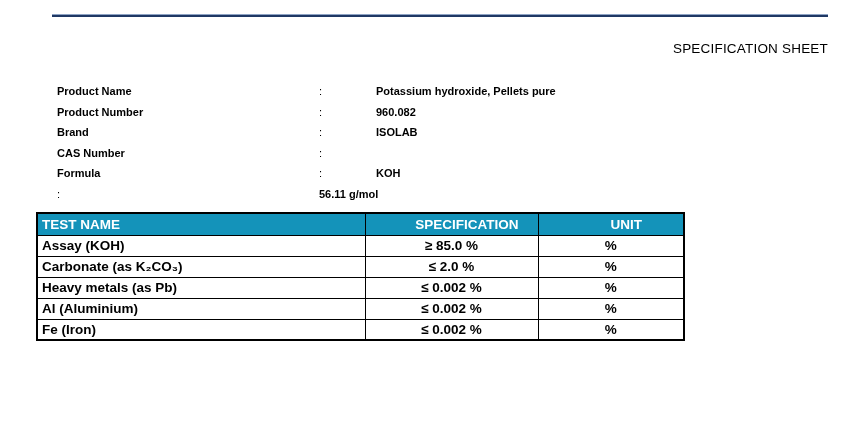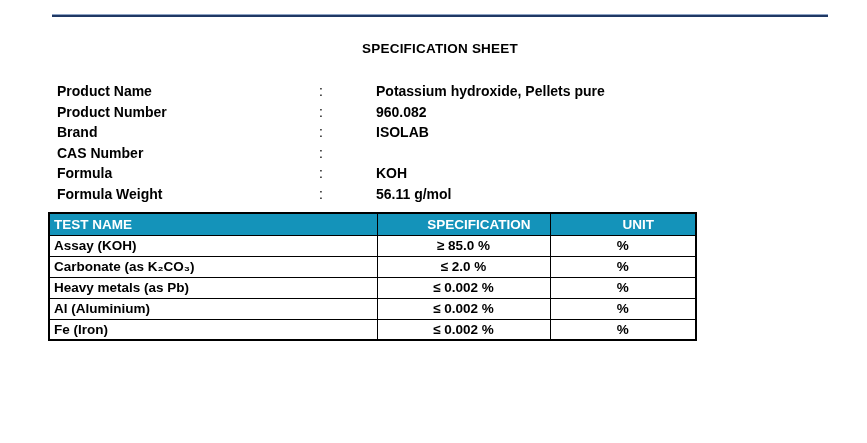--- a/index.html
+++ b/index.html
@@ -20,43 +20,43 @@
     left: 52px; top: 14px;
     width: 776px; height: 3px;
     background: linear-gradient(to bottom,
       #8ea3c4 0%, #8ea3c4 28%,
       var(--top-rule, #1f3864) 28%, var(--top-rule, #1f3864) 100%);
   }
   .doc-title {
     position: absolute;
     left: 52px; top: 41px;
     width: 776px;
-    text-align: center;
+    text-align: right;
     font-size: 13.5px;
-    font-weight: bold;
+    font-weight: normal;
     letter-spacing: 0.2px;
   }
   .info-block {
     position: absolute;
     left: 57px; top: 81px;
-    font-size: 14px;
+    font-size: 11px;
   }
   .info-row {
     display: grid;
     grid-template-columns: 262px 57px auto;
     height: 20.6px;
     line-height: 20.6px;
     white-space: nowrap;
   }
   .info-label { font-weight: bold; }
   .info-sep   { font-weight: normal; }
   .info-value { font-weight: bold; }
   table.spec-table {
     position: absolute;
-    left: 48px; top: 212px;
+    left: 36px; top: 212px;
     width: 647px;
     border-collapse: collapse;
     table-layout: fixed;
     font-size: 13.5px;
   }
   .spec-table col.c-name { width: 328px; }
   .spec-table col.c-spec { width: 173px; }
   .spec-table col.c-unit { width: 146px; }
   .spec-table th, .spec-table td {
     border: 1.5px solid var(--table-border, #000000);
@@ -111,21 +111,20 @@
     <div class="info-row">
       <span class="info-label">CAS Number</span>
       <span class="info-sep">:</span>
     </div>
     <div class="info-row">
       <span class="info-label">Formula</span>
       <span class="info-sep">:</span>
       <span class="info-value">KOH</span>
     </div>
     <div class="info-row">
-      <span class="info-label">Formula Weight</span>
       <span class="info-sep">:</span>
       <span class="info-value">56.11 g/mol</span>
     </div>
   </div>
 
   <table class="spec-table">
     <colgroup>
       <col class="c-name">
         <col class="c-spec">
         <col class="c-unit">

